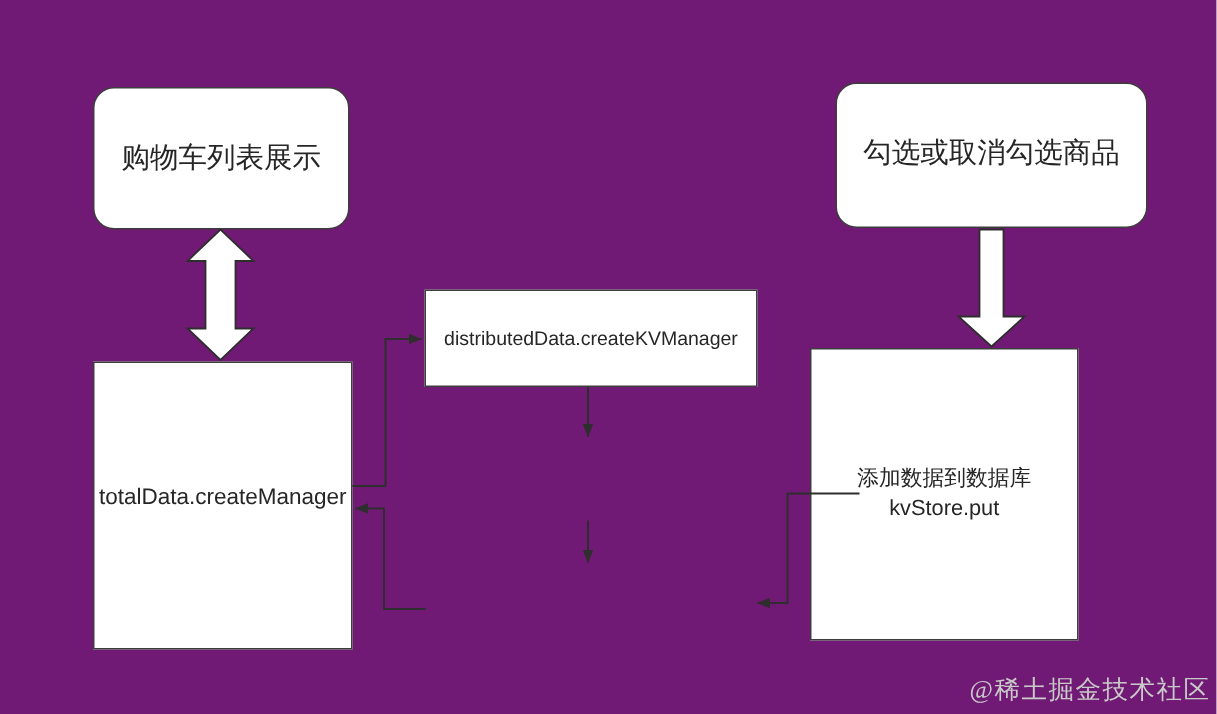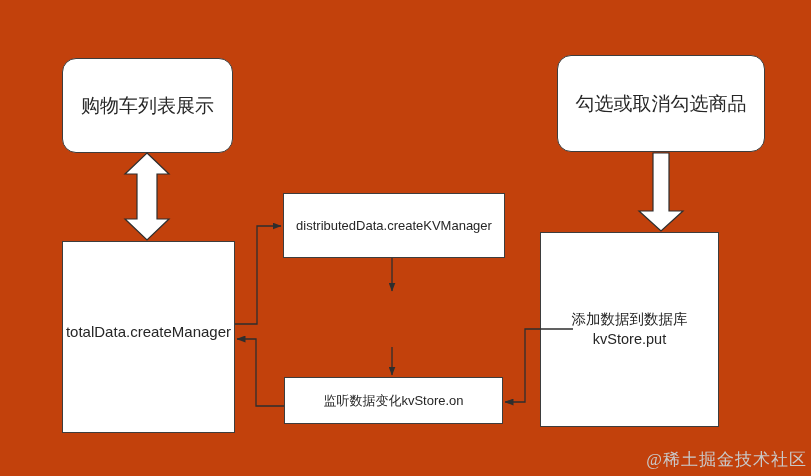--- a/index.html
+++ b/index.html
@@ -4,41 +4,41 @@
 <style>
   html, body {
     margin: 0;
     padding: 0;
     background: #ffffff;
   }
   .stage {
     position: relative;
     width: 811px;
     height: 476px;
-    background: #c2410c;
+    background: #701a75;
     overflow: hidden;
     font-family: "Liberation Sans", "DejaVu Sans", sans-serif;
   }
   .node {
     position: absolute;
     box-sizing: border-box;
     background: #ffffff;
     border: 1px solid #3d3d3d;
     color: #262626;
     display: flex;
     flex-direction: column;
     align-items: center;
     justify-content: center;
     text-align: center;
     line-height: 1.32;
   }
   .rounded { border-radius: 14px; }
 
   .node-cart-display      { left: 62px;  top: 58px;  width: 171px; height: 95px;  font-size: 19px; }
-  .node-check-product     { left: 557px; top: 55px;  width: 208px; height: 97px;  font-size: 19px; }
+  .node-check-product     { left: 557px; top: 55px;  width: 208px; height: 97px;  font-size: 19px; font-family: Liberation Mono, monospace; }
   .node-create-manager    { left: 62px;  top: 241px; width: 173px; height: 192px; font-size: 15px; padding-bottom: 10px; }
   .node-create-kv-manager { left: 283px; top: 193px; width: 222px; height: 65px;  font-size: 13px; }
   .node-get-kv-store      { left: 281px; top: 293px; width: 224px; height: 54px;  font-size: 13.5px; }
   .node-kv-store-on       { left: 284px; top: 377px; width: 219px; height: 47px;  font-size: 13px; }
   .node-kv-store-put      { left: 540px; top: 232px; width: 179px; height: 195px; font-size: 14.5px; }
 
   .overlay {
     position: absolute;
     left: 0;
     top: 0;
@@ -82,23 +82,20 @@
 
   <div class="node node-create-manager">
     <span>totalData.createManager</span>
   </div>
 
   <div class="node node-create-kv-manager">
     <span>distributedData.createKVManager</span>
   </div>
 
 
-  <div class="node node-kv-store-on">
-    <span>监听数据变化kvStore.on</span>
-  </div>
 
   <div class="node node-kv-store-put">
     <span>添加数据到数据库</span>
     <span>kvStore.put</span>
   </div>
 
   <svg class="overlay" viewBox="0 0 811 476" xmlns="http://www.w3.org/2000/svg">
     <defs>
       <marker id="arrowhead" markerWidth="9" markerHeight="7" refX="8.5" refY="3.5" orient="auto" markerUnits="userSpaceOnUse">
         <path d="M0,0 L9,3.5 L0,7 Z" fill="#2e2e2e"></path>

